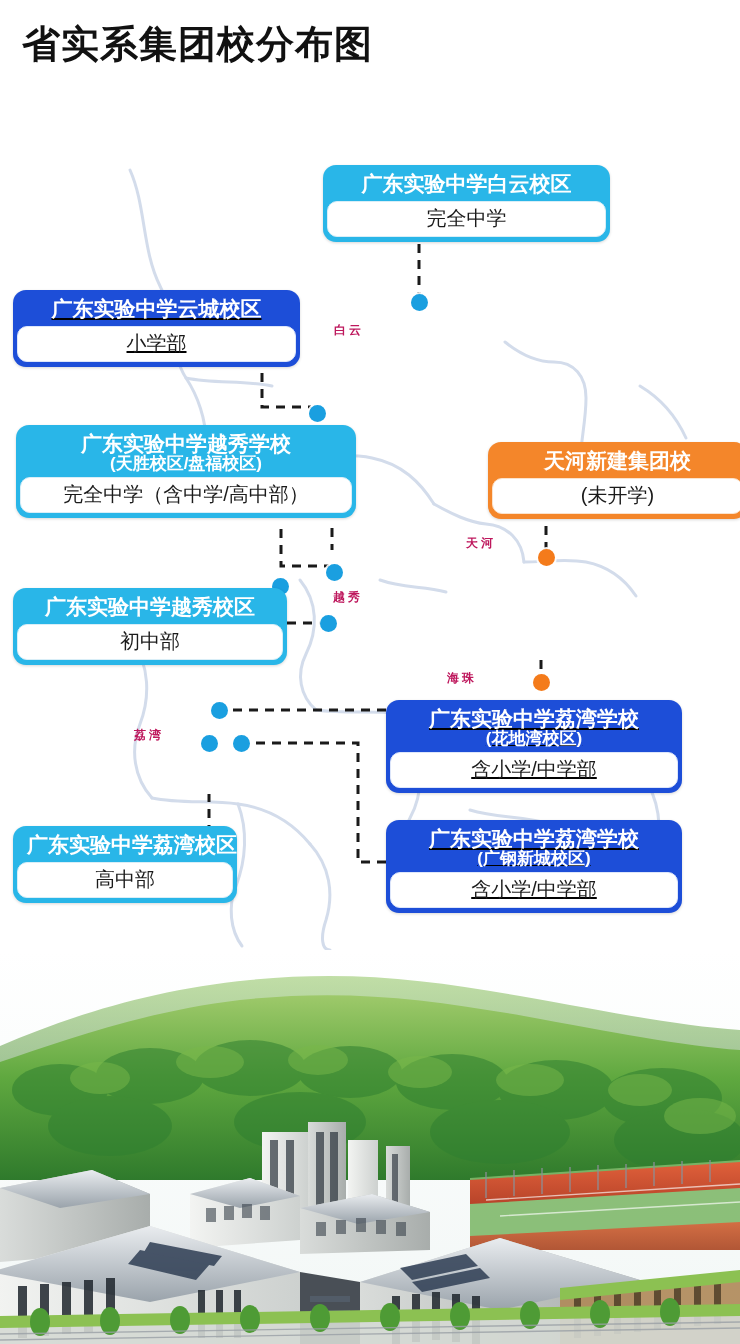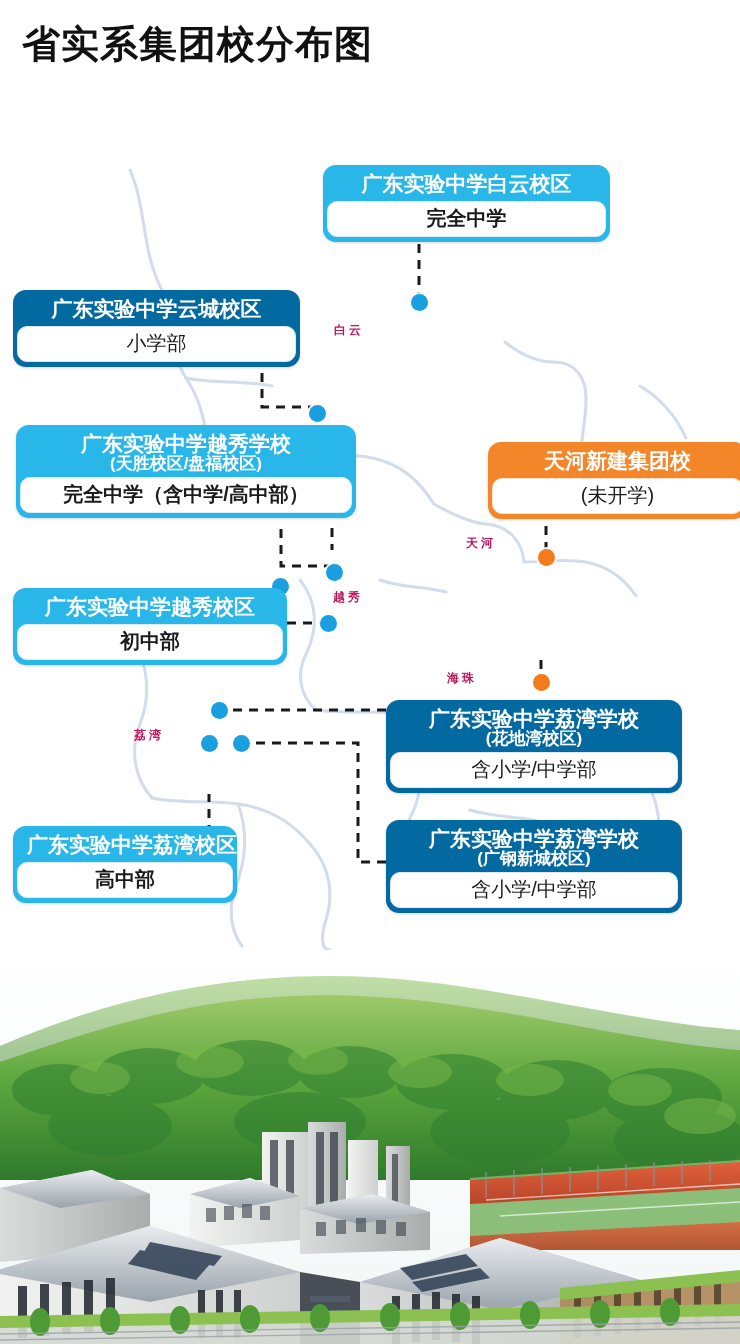--- a/index.html
+++ b/index.html
@@ -93,22 +93,22 @@
     border-radius: 10px;
     text-align: center;
     color: #1b1b1b;
     font-size: 20px;
     line-height: 1.25;
     padding: 4px 10px 5px 10px;
     white-space: nowrap;
   }
 
   .callout.cyan   { background: #29b6e8; }
-  .callout.cyan  .c-body { border: 1px solid #d9eef7; font-weight: bold; }
-  .callout.navy   { background: #0369a1; }
+  .callout.cyan  .c-body { border: 1px solid #d9eef7; }
+  .callout.navy   { background: #1d4ed8; text-decoration: underline; }
   .callout.navy  .c-body { border: 1px solid #dde6fa; }
   .callout.orange { background: #f4862a; }
   .callout.orange .c-body { border: 1px solid #fbe3cd; }
 
   
   #campus-photo {
     position: absolute;
     left: 0;
     top: 950px;
     width: 740px;

